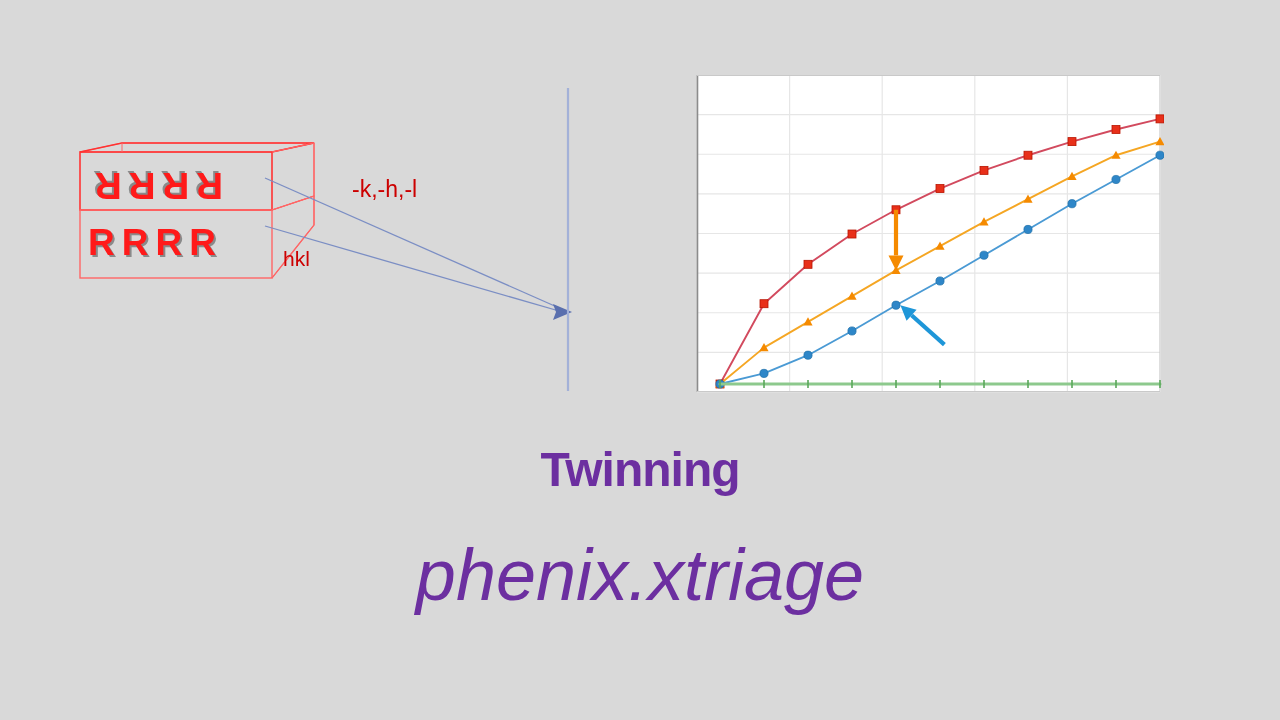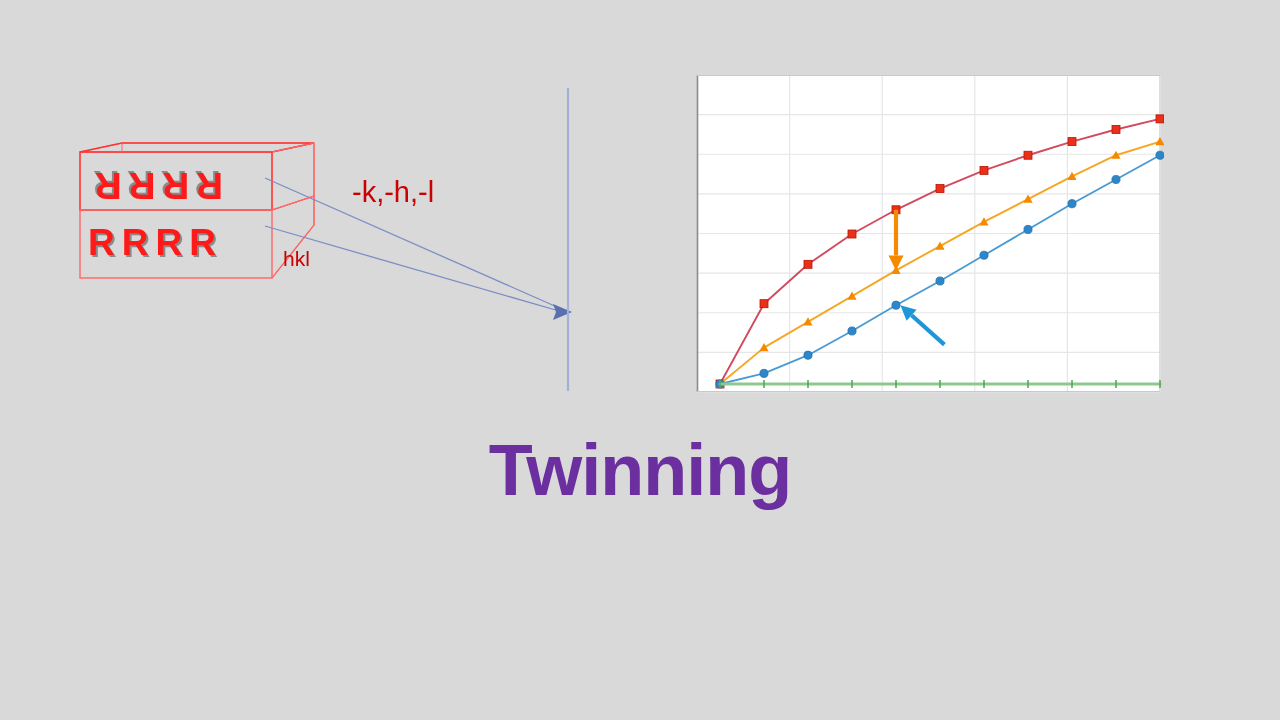--- a/index.html
+++ b/index.html
@@ -57,21 +57,21 @@
   .red-label {
     position: absolute;
     color: #cc0000;
     font-family: "Liberation Sans", sans-serif;
     font-weight: normal;
     white-space: nowrap;
   }
   #label-khl {
     left: 352px;
     top: 176px;
-    font-size: 29px;
+    font-size: 23px;
   }
   #label-hkl {
     left: 283px;
     top: 247px;
     font-size: 21px;
   }
 
   
   #chart-panel {
     position: absolute;
@@ -84,21 +84,21 @@
 
   
   #slide-title {
     position: absolute;
     left: 0;
     top: 432px;
     width: 1280px;
     text-align: center;
     font-family: "Liberation Sans", sans-serif;
     font-weight: bold;
-    font-size: 72px;
+    font-size: 48px;
     line-height: 76px;
     color: #6c2fa0;
     letter-spacing: -1px;
   }
   #slide-subtitle {
     position: absolute;
     left: 0;
     top: 535px;
     width: 1280px;
     text-align: center;
@@ -246,14 +246,15 @@
           </g>
           <g>
             <line x1="250.4" y1="272.61" x2="217.57589565230177" y2="243.2249665850947" stroke="#1e96d8" stroke-width="4.2" stroke-linecap="butt"></line>
             <polygon points="206.40 233.22 212.57 248.81 222.58 237.64" fill="#1e96d8" stroke="none"></polygon>
           </g>
         </g>
     </svg>
   </div>
 
   <div id="slide-title">Twinning</div>
+  <div id="slide-subtitle">phenix.xtriage</div>
 
 </div>
 
 </body></html>

